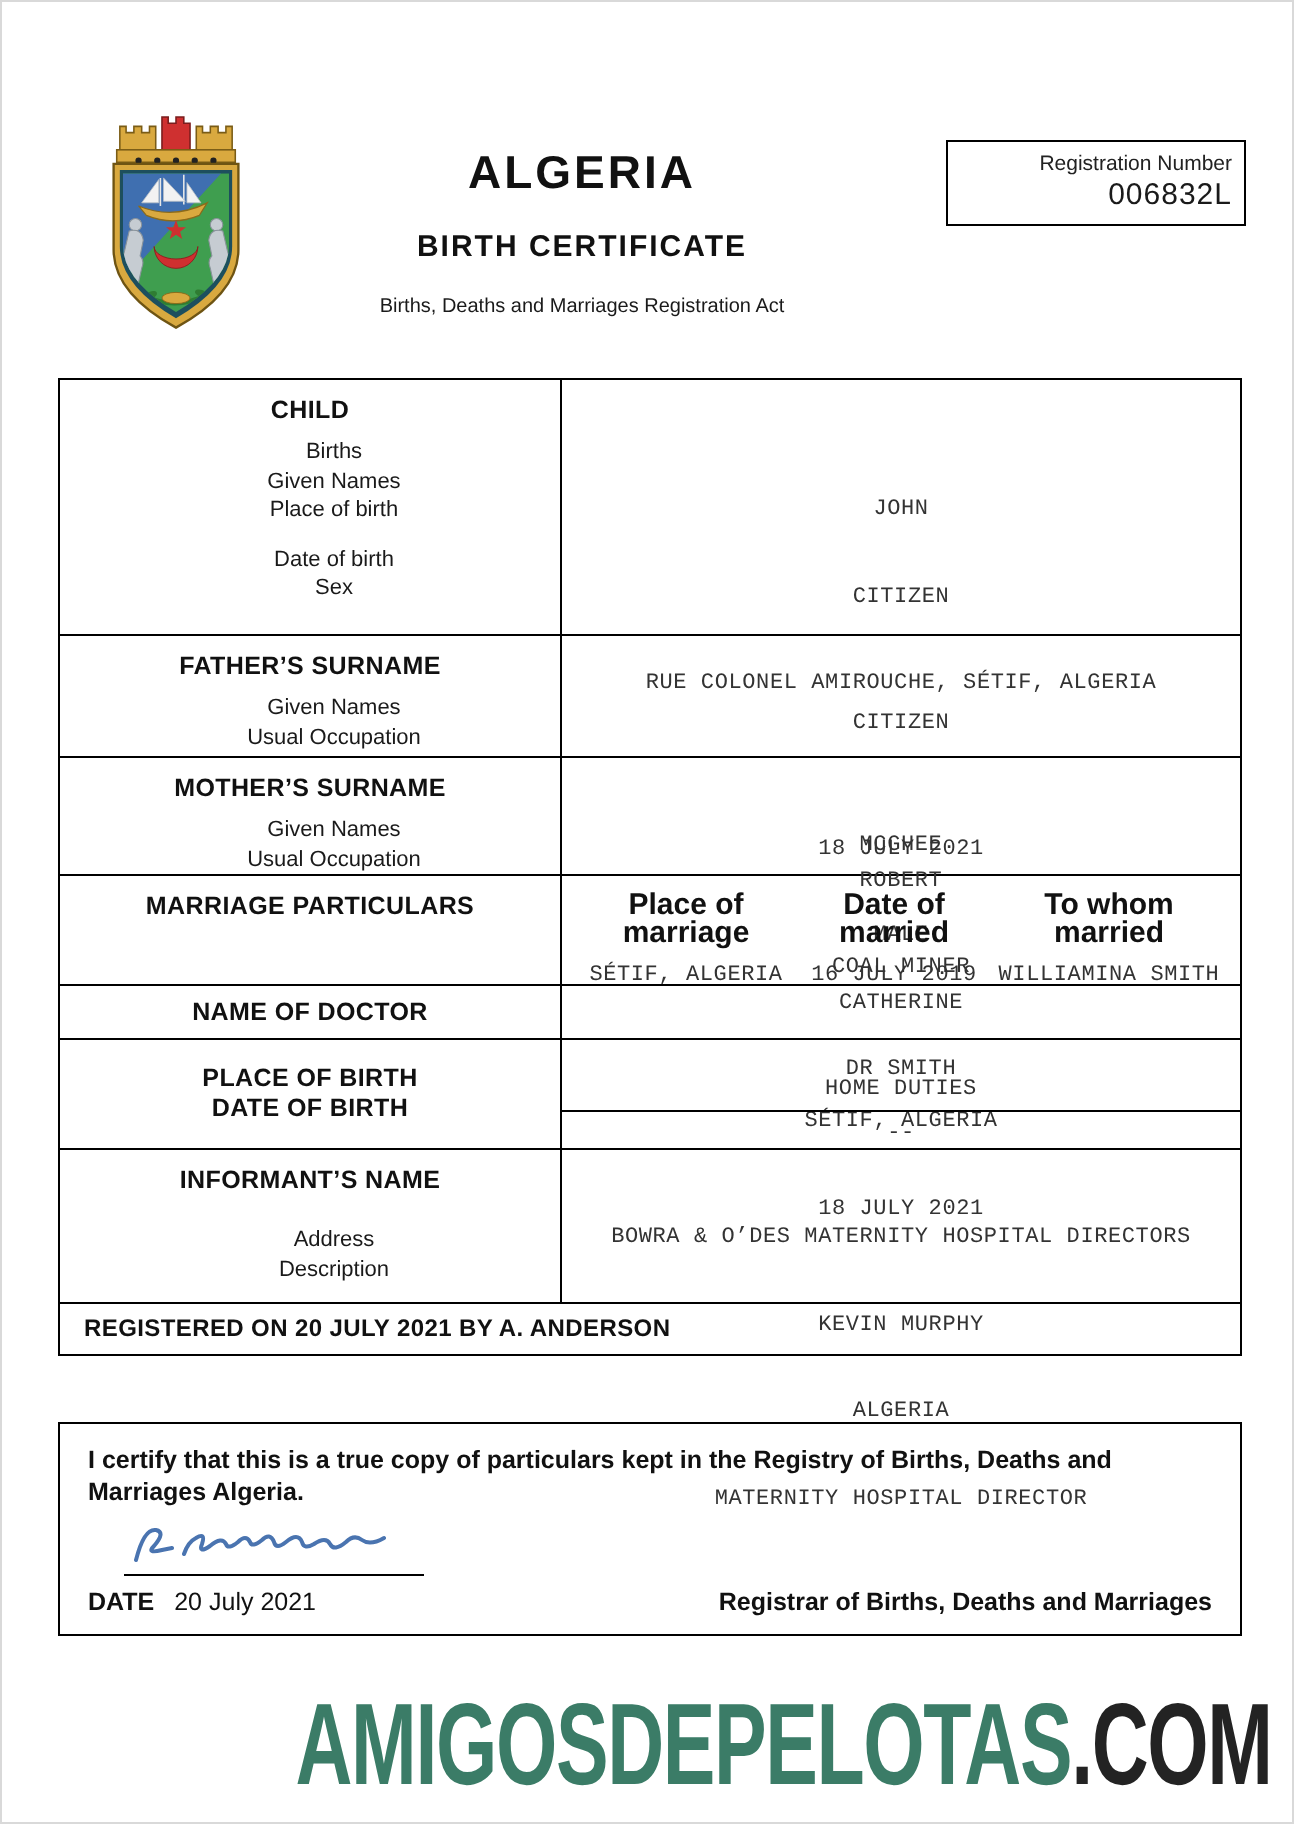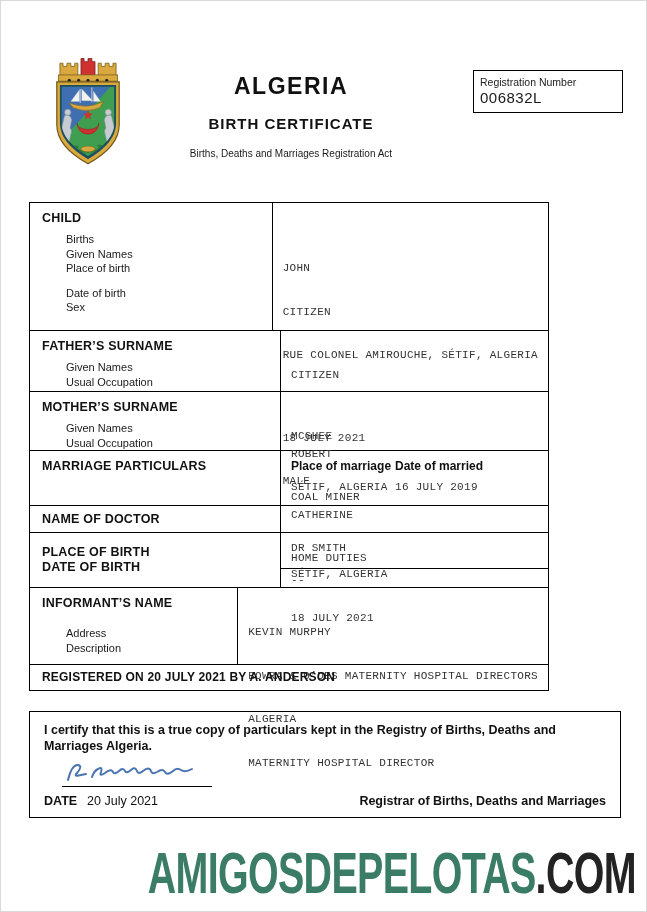--- a/index.html
+++ b/index.html
@@ -9,26 +9,26 @@
     border:1px solid #d9d9d9;box-sizing:border-box;overflow:hidden;
   }
   
   .header{position:absolute;top:52px;left:48px;width:574px;height:122px;}
   .emblem{position:absolute;left:0;top:0;width:78px;height:114px;}
   .titles{position:absolute;left:92px;top:20px;width:300px;text-align:center;}
   .title{font-size:23px;font-weight:bold;letter-spacing:1.5px;}
   .subtitle{font-size:15px;font-weight:bold;letter-spacing:1px;margin-top:15px;}
   .act{font-size:10px;margin-top:16px;color:#1a1a1a;}
   .regbox{position:absolute;right:0;top:17px;width:136px;border:1.5px solid #000;
-    text-align:left;padding:5px 6px 6px;background:#fff;}
+    text-align:right;padding:5px 6px 6px;background:#fff;}
   .regbox .rlabel{font-size:10.5px;color:#222;}
   .regbox .rvalue{font-size:15px;color:#1a1a1a;letter-spacing:.5px;margin-top:1px;}
 
   
-  .cert-table{position:absolute;left:28px;top:201px;width:520px;border:1.5px solid #000;box-sizing:border-box;}
+  .cert-table{position:absolute;left:28px;top:188px;width:592px;border:1.5px solid #000;box-sizing:border-box;text-align:center;}
   .row{display:flex;border-bottom:1px solid #000;box-sizing:border-box;}
   .row:last-child{border-bottom:none;}
   .lc{width:251px;border-right:1px solid #000;padding:8px 12px;box-sizing:border-box;}
   .rc{flex:1;padding:8px 10px;box-sizing:border-box;}
   .sec-title{font-size:12.5px;font-weight:bold;line-height:15px;letter-spacing:.2px;}
   .sublabels{margin-left:24px;font-size:11px;line-height:14.5px;color:#1a1a1a;}
   .gapline{height:10px;}
   .mono{font-family:"Liberation Mono","DejaVu Sans Mono",monospace;font-size:11px;
         line-height:14.5px;color:#333;letter-spacing:.3px;white-space:pre;}
   .h-child{height:128px;}
@@ -38,21 +38,21 @@
   .h-doctor{height:27px;}
   .h-birth{height:55px;}
   .h-informant{height:77px;}
   .h-registered{height:25px;}
   .pad-top-child{padding-top:29px;}
   .gap6{height:6px;}
   .marr-cols{display:flex;}
   .marr-col1{width:104px;}
   .marr-col2{width:104px;}
   .marr-col3{flex:1;}
-  .marr-head{font-size:12px;font-weight:bold;line-height:14px;}
+  .marr-head{font-size:15px;font-weight:bold;line-height:14px;}
   .marr-val{margin-top:7px;}
   .doctor-row .lc,.doctor-row .rc{padding-top:6px;padding-bottom:4px;}
   .birth-rc{padding:0;display:flex;flex-direction:column;}
   .birth-main{padding:5px 10px;height:35px;box-sizing:border-box;}
   .birth-extra{border-top:1px solid #000;padding:4px 10px;flex:1;}
   .registered-row{padding:5px 12px;font-size:12px;font-weight:bold;letter-spacing:.2px;}
 
   
   .certify-box{position:absolute;left:28px;top:710px;width:592px;height:107px;
     border:1.5px solid #000;box-sizing:border-box;padding:10px 14px;}
@@ -203,20 +203,24 @@
     <div class="rc">
       <div class="marr-cols">
         <div class="marr-col1">
           <div class="marr-head">Place of marriage</div>
           <div class="mono marr-val">SÉTIF, ALGERIA</div>
         </div>
         <div class="marr-col2">
           <div class="marr-head">Date of married</div>
           <div class="mono marr-val">16 JULY 2019</div>
         </div>
+        <div class="marr-col3">
+          <div class="marr-head">To whom married</div>
+          <div class="mono marr-val">WILLIAMINA SMITH</div>
+        </div>
       </div>
     </div>
   </div>
 
   <div class="row h-doctor doctor-row">
     <div class="lc">
       <div class="sec-title">NAME OF DOCTOR</div>
     </div>
     <div class="rc mono">
       <div>DR SMITH</div>
@@ -239,22 +243,22 @@
 
   <div class="row h-informant">
     <div class="lc">
       <div class="sec-title">INFORMANT’S NAME</div>
       <div class="sublabels" style="margin-top:15px;">
         <div>Address</div>
         <div>Description</div>
       </div>
     </div>
     <div class="rc mono">
+      <div>BOWRA &amp; O’DES MATERNITY HOSPITAL DIRECTORS</div>
       <div>KEVIN MURPHY</div>
-      <div>BOWRA &amp; O’DES MATERNITY HOSPITAL DIRECTORS</div>
       <div>ALGERIA</div>
       <div>MATERNITY HOSPITAL DIRECTOR</div>
     </div>
   </div>
 
   <div class="row h-registered">
     <div class="registered-row">REGISTERED ON 20 JULY 2021 BY A. ANDERSON</div>
   </div>
 </div>
 

